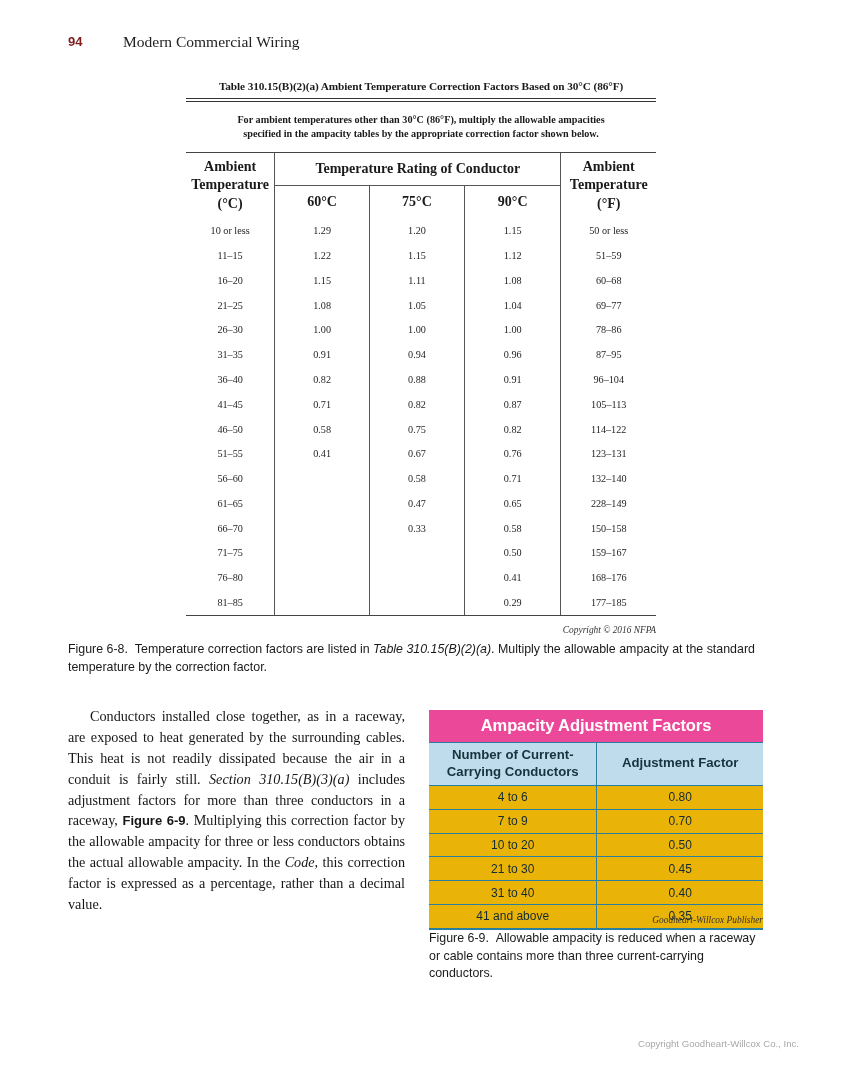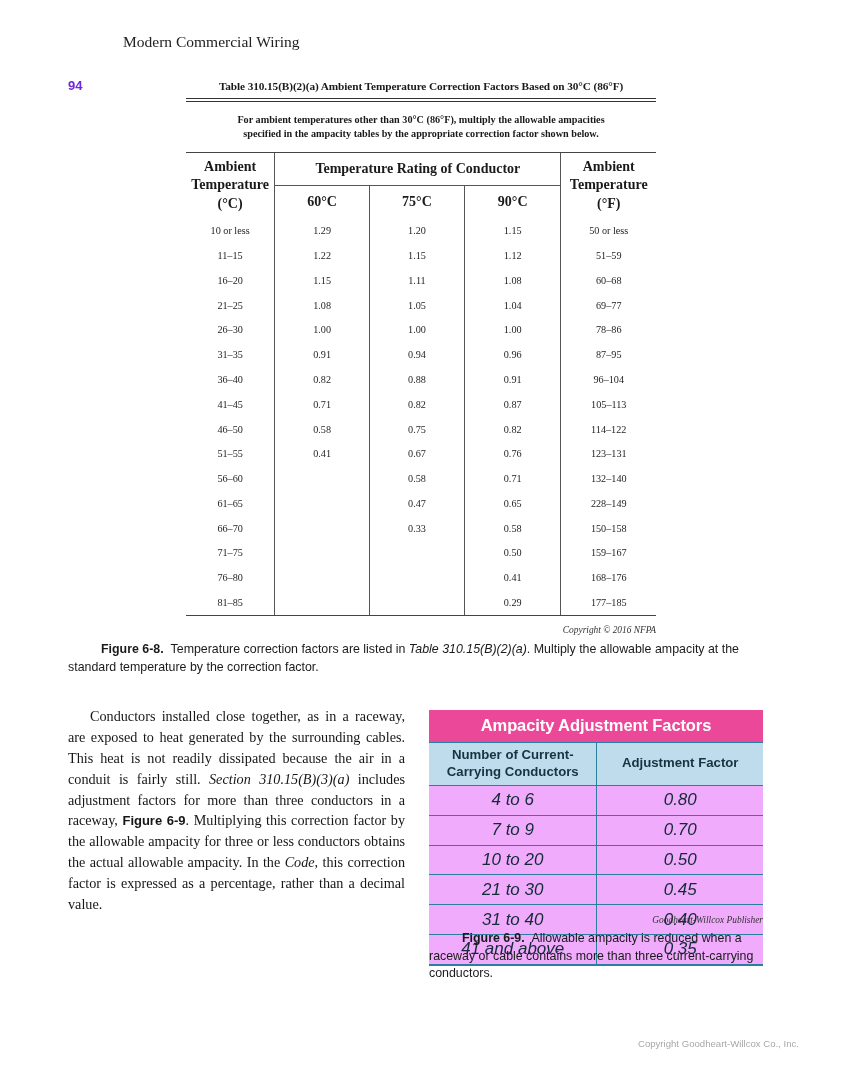--- a/index.html
+++ b/index.html
@@ -24,22 +24,21 @@
     width: 712px;
     height: 22px;
   }
   .page-number {
     position: absolute;
     left: 0;
     top: 0;
     font-family: "Liberation Sans", sans-serif;
     font-weight: bold;
     font-size: 13px;
-    color: #6d28d9;
-    margin-top: 44px;
+    color: #7f1d1d;
   }
   .book-title {
     position: absolute;
     left: 55px;
     top: -1px;
     font-family: "Liberation Serif", serif;
     font-size: 15.5px;
     color: #222;
   }
 
@@ -113,21 +112,21 @@
     color: #333;
   }
 
   
   .caption {
     font-family: "Liberation Sans", sans-serif;
     font-size: 12.4px;
     line-height: 1.42;
     color: #1a1a1a;
   }
-  .caption b { font-weight: bold; margin-left: 33px; }
+  .caption b { font-weight: normal; }
   .caption i { font-style: italic; }
 
   .caption-68 {
     position: absolute;
     left: 68px;
     top: 641px;
     width: 716px;
   }
 
   
@@ -175,27 +174,26 @@
     font-weight: bold;
     text-align: center;
     vertical-align: middle;
     line-height: 1.25;
     padding: 4px 4px 5px 4px;
     border-bottom: 1.4px solid #2a7fa0;
     border-top: 1.4px solid #2a7fa0;
   }
   .amp-subhdr td.sep { border-left: 1.4px solid #2a7fa0; }
   table.amp td.cell {
-    background: #f0abfc;
-    font-size: 17px;
+    background: #eab308;
+    font-size: 12px;
     color: #132b36;
     text-align: center;
     padding: 4.4px 4px;
     border-bottom: 1.4px solid #2a7fa0;
-    font-style: italic;
   }
   table.amp td.cell.sep { border-left: 1.4px solid #2a7fa0; }
   table.amp tr.last td.cell { border-bottom: 2px solid #2a7fa0; }
 
   .credit-gw {
     position: absolute;
     left: 429px;
     top: 915px;
     width: 334px;
     text-align: right;

